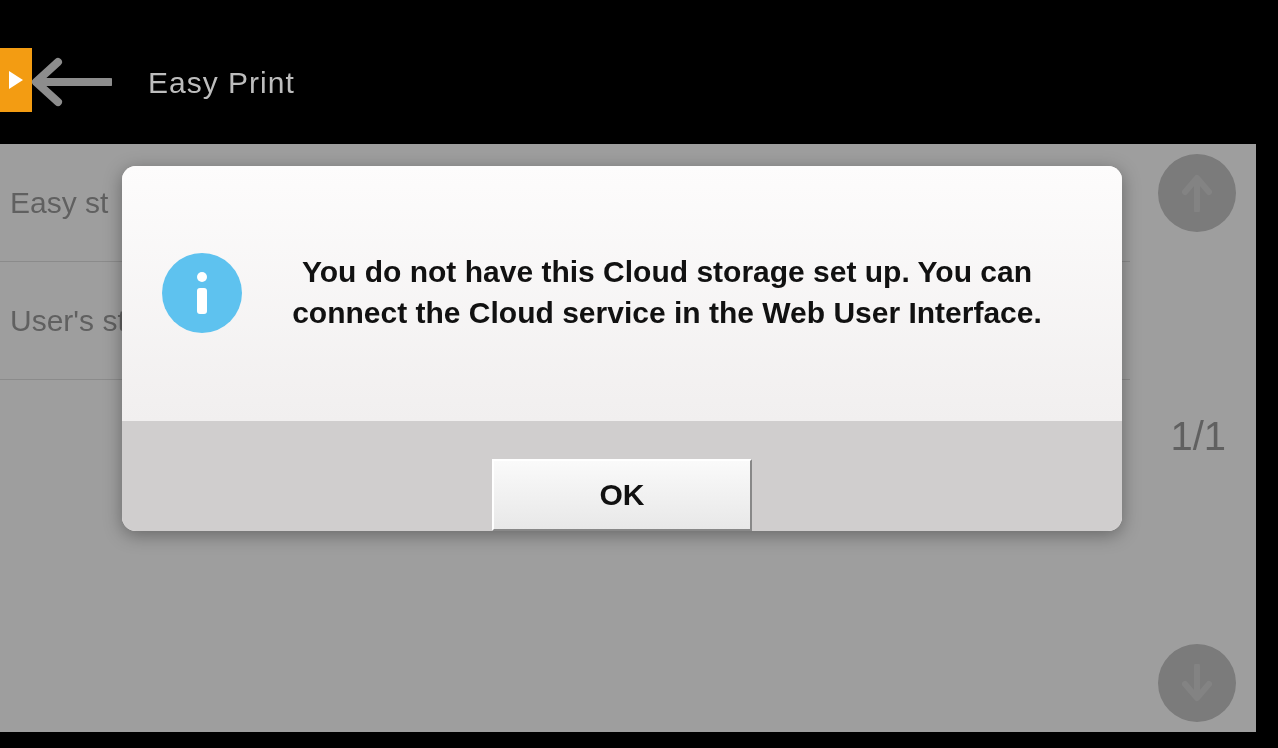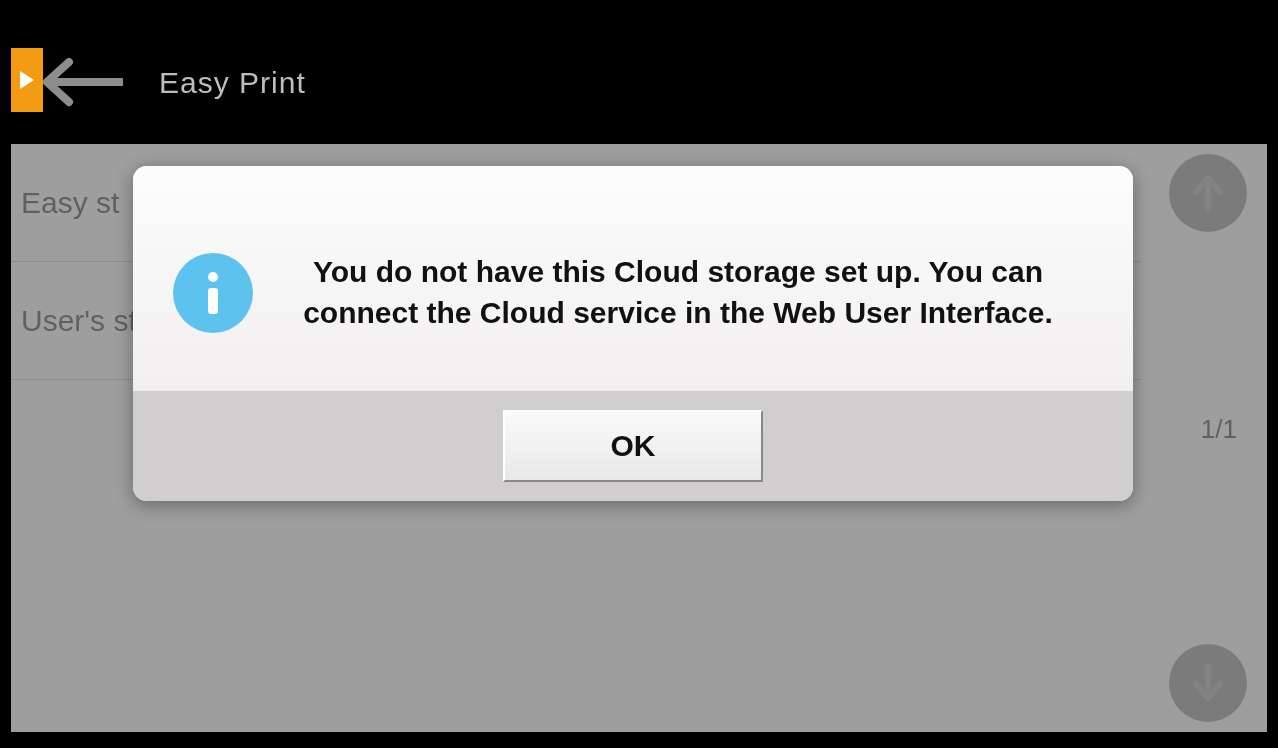--- a/index.html
+++ b/index.html
@@ -9,21 +9,20 @@
     height: 748px;
     font-family: Arial, Helvetica, sans-serif;
     background: #000;
     overflow: hidden;
   }
   .screen {
     position: relative;
     width: 1256px;
     height: 732px;
     background: #15803d;
-    margin-left: 11px;
   }
   
   .header-bar {
     position: relative;
     width: 100%;
     height: 144px;
     background: #000;
   }
   .orange-tab {
     position: absolute;
@@ -80,21 +79,21 @@
     display: flex;
     align-items: center;
     justify-content: center;
   }
   .nav-up { top: 10px; }
   .nav-down { bottom: 10px; }
   .page-indicator {
     position: absolute;
     right: 30px;
     top: 270px;
-    font-size: 26px;
+    font-size: 40px;
     color: #222;
   }
   
   .overlay {
     position: absolute;
     left: 0;
     top: 144px;
     width: 1256px;
     height: 588px;
     background: rgba(120,120,120,0.72);
@@ -106,21 +105,21 @@
     top: 166px;
     width: 1000px;
     border-radius: 14px;
     overflow: hidden;
     box-shadow: 0 4px 18px rgba(0,0,0,0.35);
     background: #f6f4f4;
   }
   .dialog-body {
     display: flex;
     align-items: center;
-    padding: 86px 40px 58px 40px;
+    padding: 86px 40px 88px 40px;
     background: linear-gradient(#fdfcfc,#f1efef);
   }
   .info-icon {
     flex: 0 0 80px;
     width: 80px;
     height: 80px;
     border-radius: 50%;
     background: #5ec2ef;
     color: #fff;
     display: flex;
@@ -134,21 +133,21 @@
     color: #111;
     text-align: center;
     line-height: 1.35;
     font-weight: bold;
     padding-right: 30px;
   }
   .dialog-footer {
     background: #d0cece;
     height: 110px;
     display: flex;
-    align-items: center;
+    align-items: flex-end;
     justify-content: center;
   }
   .ok-btn {
     width: 260px;
     height: 72px;
     background: linear-gradient(#fafafa,#e8e8e8);
     border-left: 2px solid #fff;
     border-top: 2px solid #fff;
     border-right: 2px solid #888;
     border-bottom: 2px solid #888;

